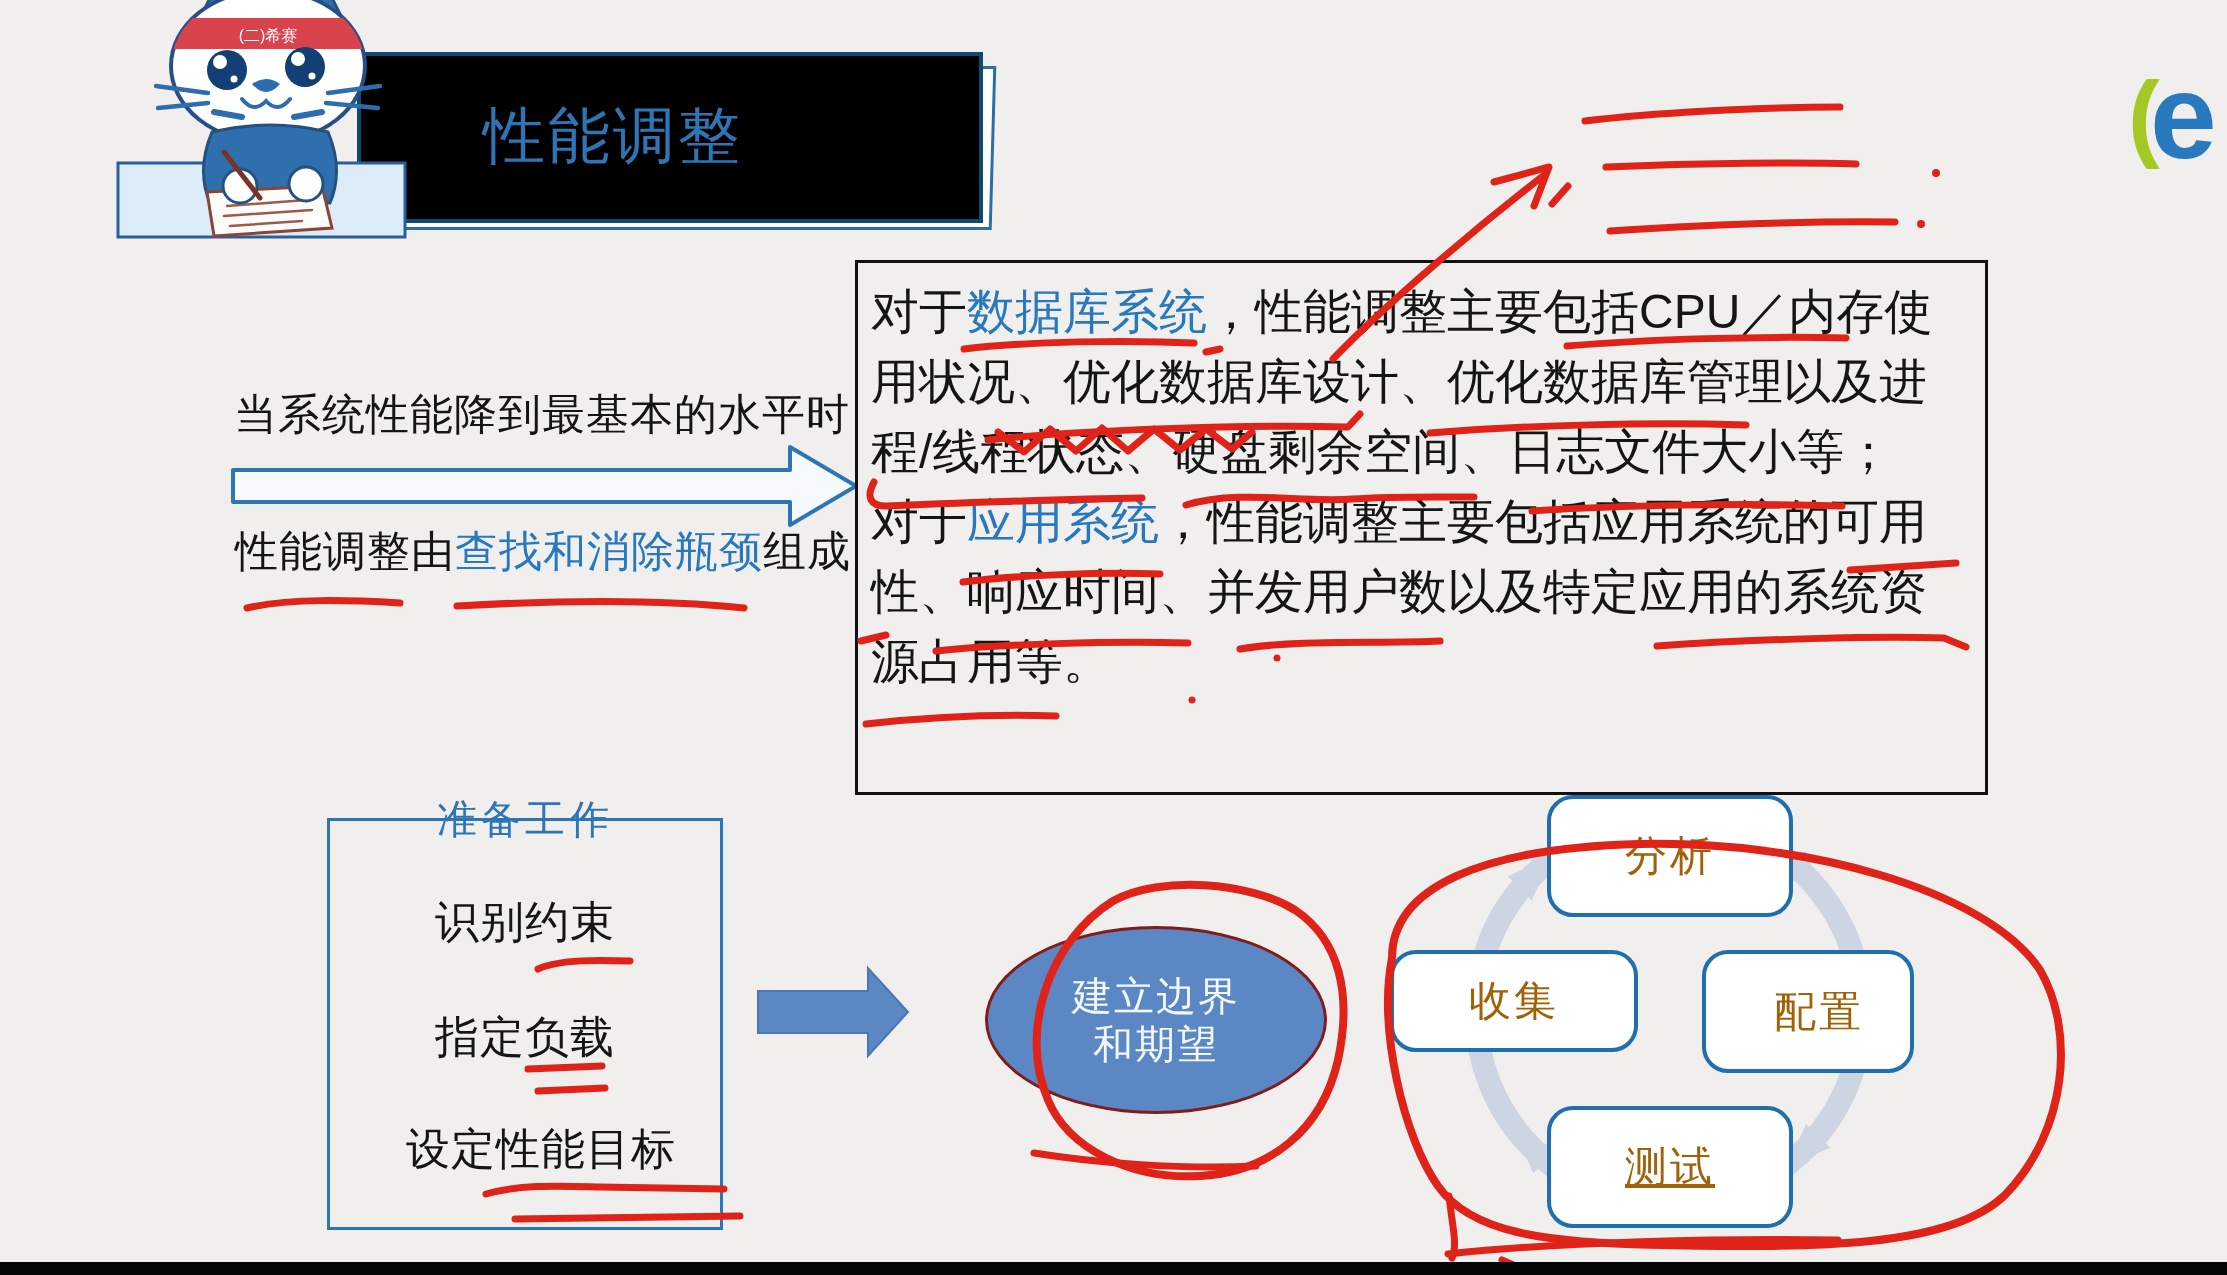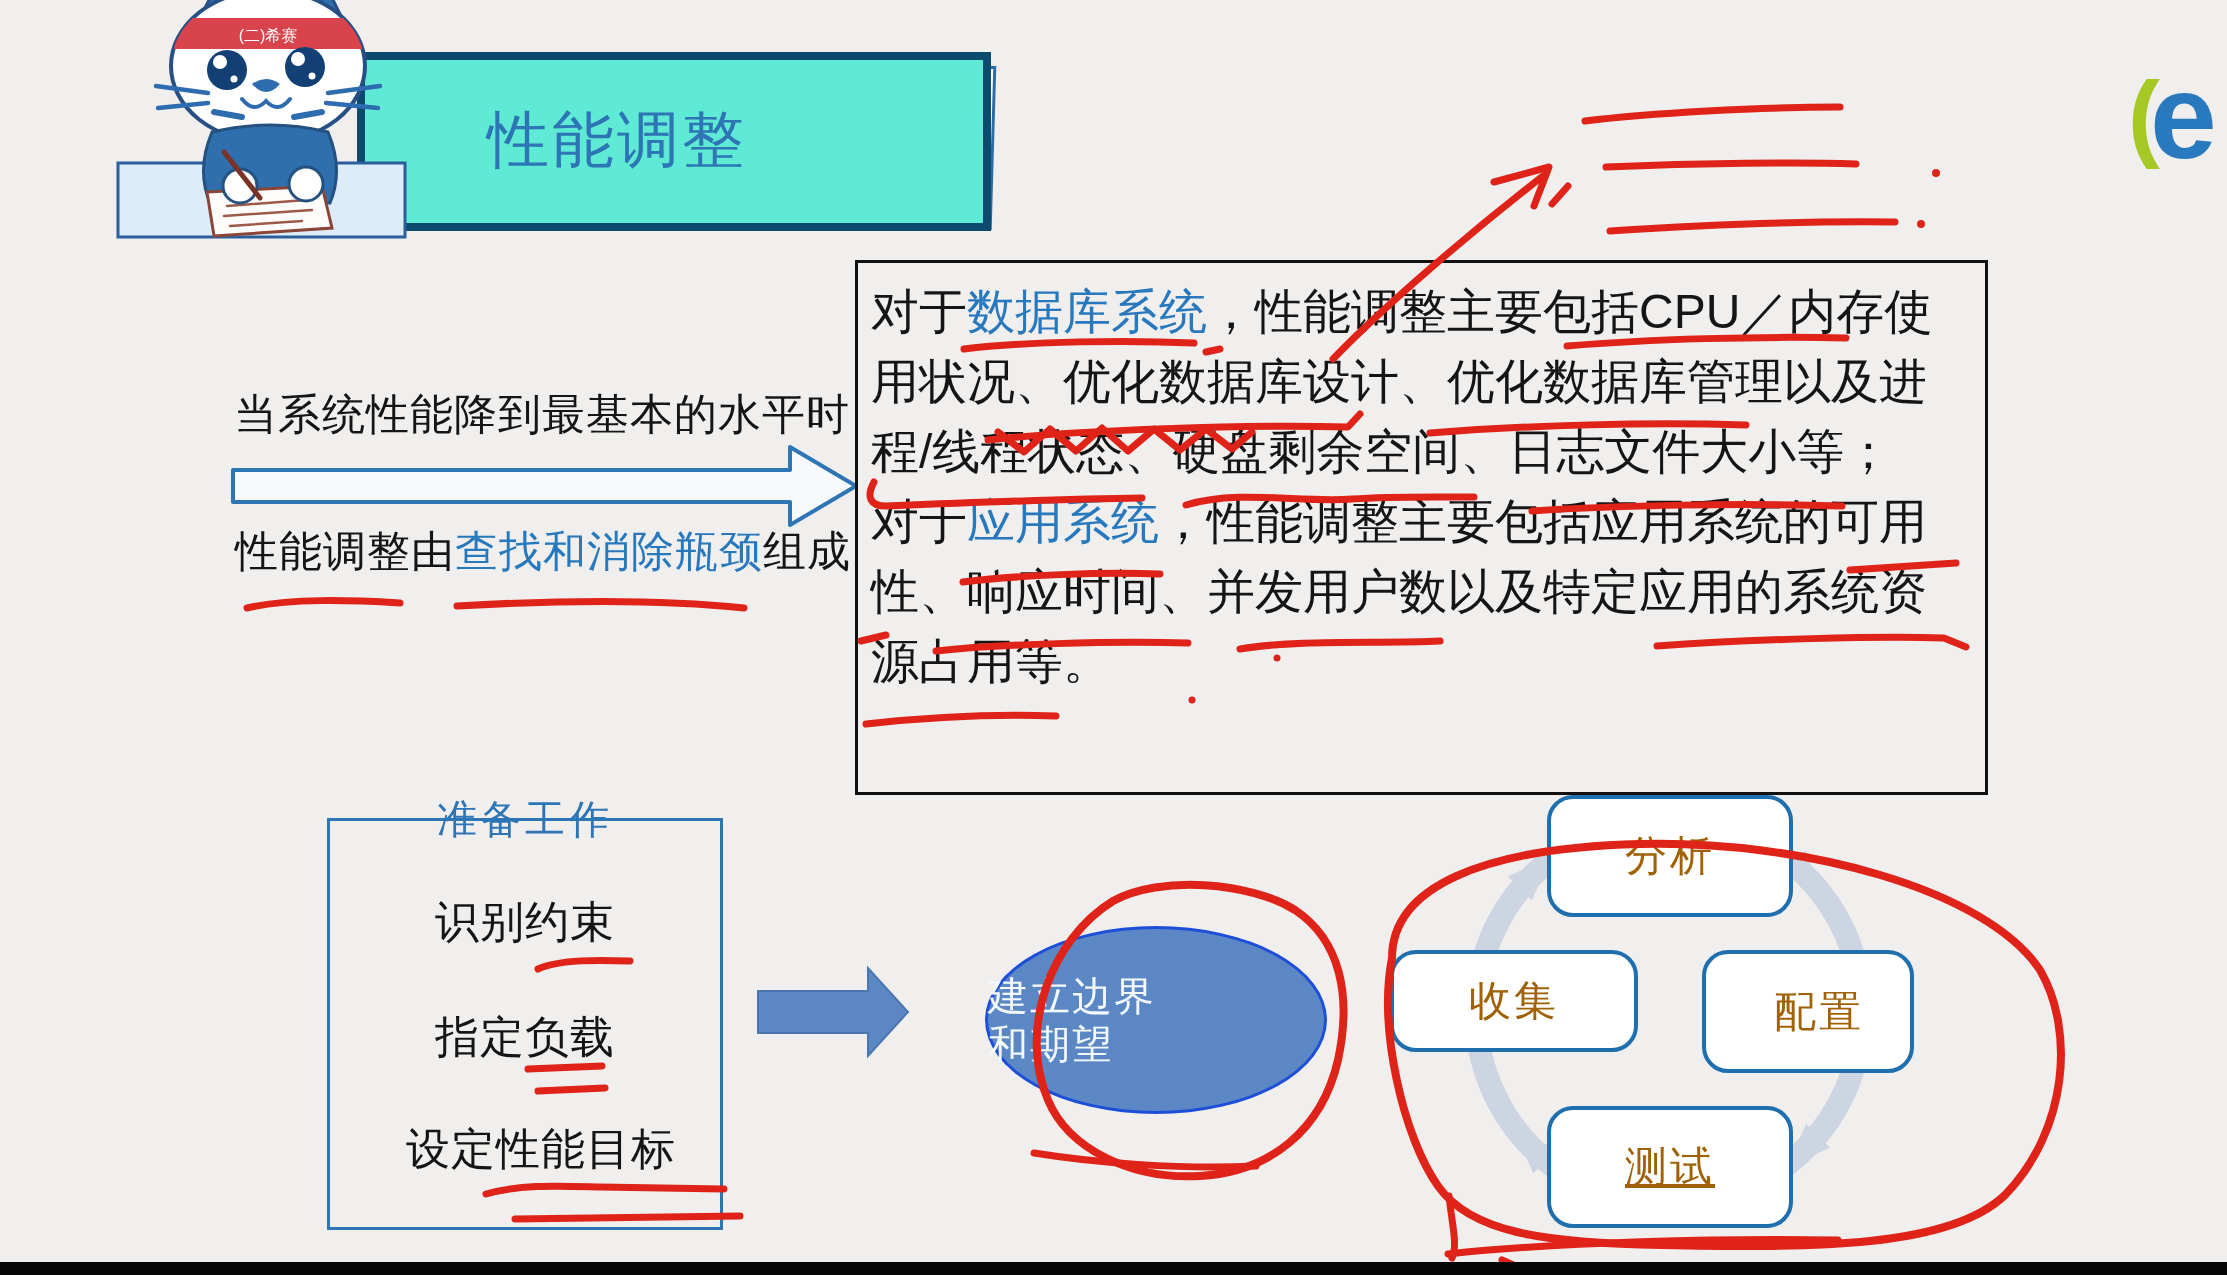--- a/index.html
+++ b/index.html
@@ -12,21 +12,21 @@
   .abs{position:absolute;}
   
   .title-shadow{
     left:374px; top:66px; width:614px; height:158px;
     background:#ffffff; border:3px solid #2e6da4;
     transform:skewX(-1.6deg);
     z-index:2;
   }
   .title-card{
     left:357px; top:52px; width:618px; height:163px;
-    background:#5eead4; border:8px solid #0c4a6e;
+    background:#000000; border:4px solid #0c4a6e;
     z-index:3;
   }
   .title-text{
     left:122px; top:0; height:160px; line-height:160px;
     font-size:62px; letter-spacing:3px; color:#2e75b6;
     white-space:nowrap;
   }
   
   .logo{ left:2128px; top:56px; z-index:4; display:flex; align-items:center; }
   .logo-paren{ font-size:96px; font-weight:bold; color:#a6c824; line-height:1; }
@@ -48,22 +48,22 @@
   .prep-box{ left:327px; top:818px; width:396px; height:412px;
     border:3px solid #2e75b6; box-sizing:border-box; z-index:4;}
   .prep-item{ left:327px; width:396px; text-align:center; font-size:44px;
     letter-spacing:1px; z-index:4;}
   .prep-item.i0{ top:893px; }
   .prep-item.i1{ top:1008px; }
   .prep-item.i2{ top:1120px;margin-left:16px; }
   
   .blue-ellipse{
     left:985px; top:926px; width:342px; height:188px;
-    background:#5b88c5; border:3px solid #1d4ed8; border-radius:50%;
-    display:flex; flex-direction:column; justify-content:center;
+    background:#5b88c5; border:3px solid #7f1d1d; border-radius:50%;
+    display:flex; flex-direction:column; align-items:center; justify-content:center;
     color:#f3f8fd; font-size:40px; line-height:48px; letter-spacing:2px;
     box-sizing:border-box; z-index:4;
   }
   
   .cycle-box{
     background:#ffffff; border:4px solid #1f6fae; border-radius:26px;
     display:flex; align-items:center; justify-content:center;
     color:#a16207; font-size:42px; letter-spacing:3px;
     box-sizing:border-box; z-index:4;
   }

